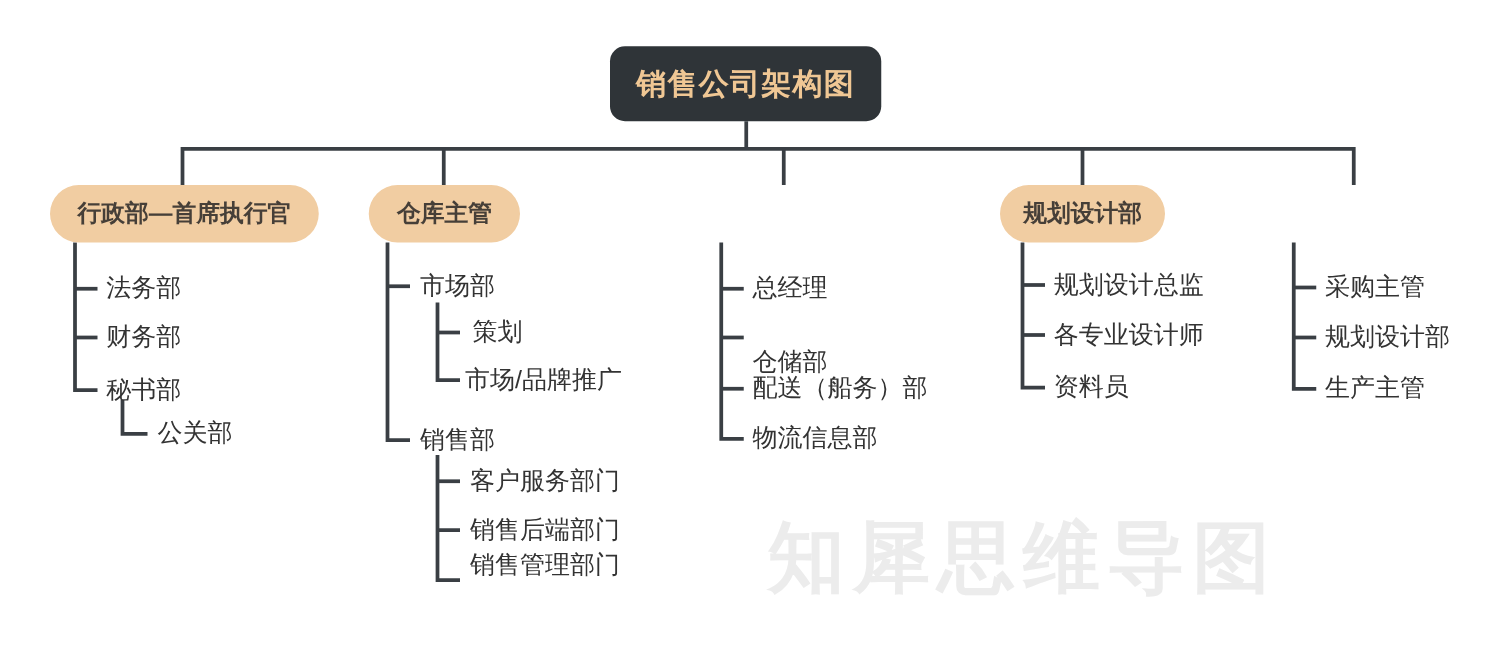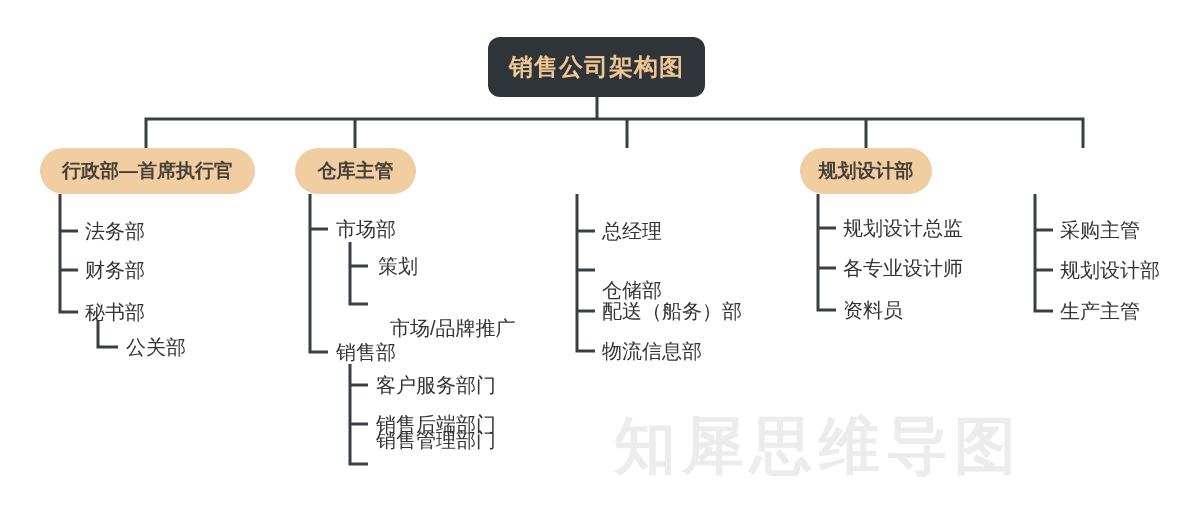--- a/index.html
+++ b/index.html
@@ -125,25 +125,25 @@
   <div class="node branch-node" style="left:295px;top:148px;width:121px;height:46px;">仓库主管</div>
   <div class="node branch-node" style="left:800px;top:148px;width:132px;height:46px;">规划设计部</div>
 
   <div class="child-node" style="left:85px;top:231px;">法务部</div>
   <div class="child-node" style="left:85px;top:270px;">财务部</div>
   <div class="child-node" style="left:85px;top:312px;">秘书部</div>
   <div class="child-node" style="left:126px;top:347px;">公关部</div>
 
   <div class="child-node" style="left:336px;top:229px;">市场部</div>
   <div class="child-node" style="left:378px;top:266px;">策划</div>
-  <div class="child-node" style="left:390px;top:304px;margin-top:24px;">市场/品牌推广</div>
+  <div class="child-node" style="left:372px;top:304px;">市场/品牌推广</div>
   <div class="child-node" style="left:336px;top:352px;">销售部</div>
   <div class="child-node" style="left:376px;top:385px;">客户服务部门</div>
   <div class="child-node" style="left:376px;top:424px;">销售后端部门</div>
-  <div class="child-node" style="left:376px;top:440px;">销售管理部门</div>
+  <div class="child-node" style="left:376px;top:452px;">销售管理部门</div>
 
   <div class="child-node" style="left:602px;top:231px;">总经理</div>
   <div class="child-node" style="left:602px;top:270px;margin-top:20px;">仓储部</div>
   <div class="child-node" style="left:602px;top:311px;">配送（船务）部</div>
   <div class="child-node" style="left:602px;top:351px;">物流信息部</div>
 
   <div class="child-node" style="left:843px;top:228px;">规划设计总监</div>
   <div class="child-node" style="left:843px;top:268px;">各专业设计师</div>
   <div class="child-node" style="left:843px;top:310px;">资料员</div>
 

